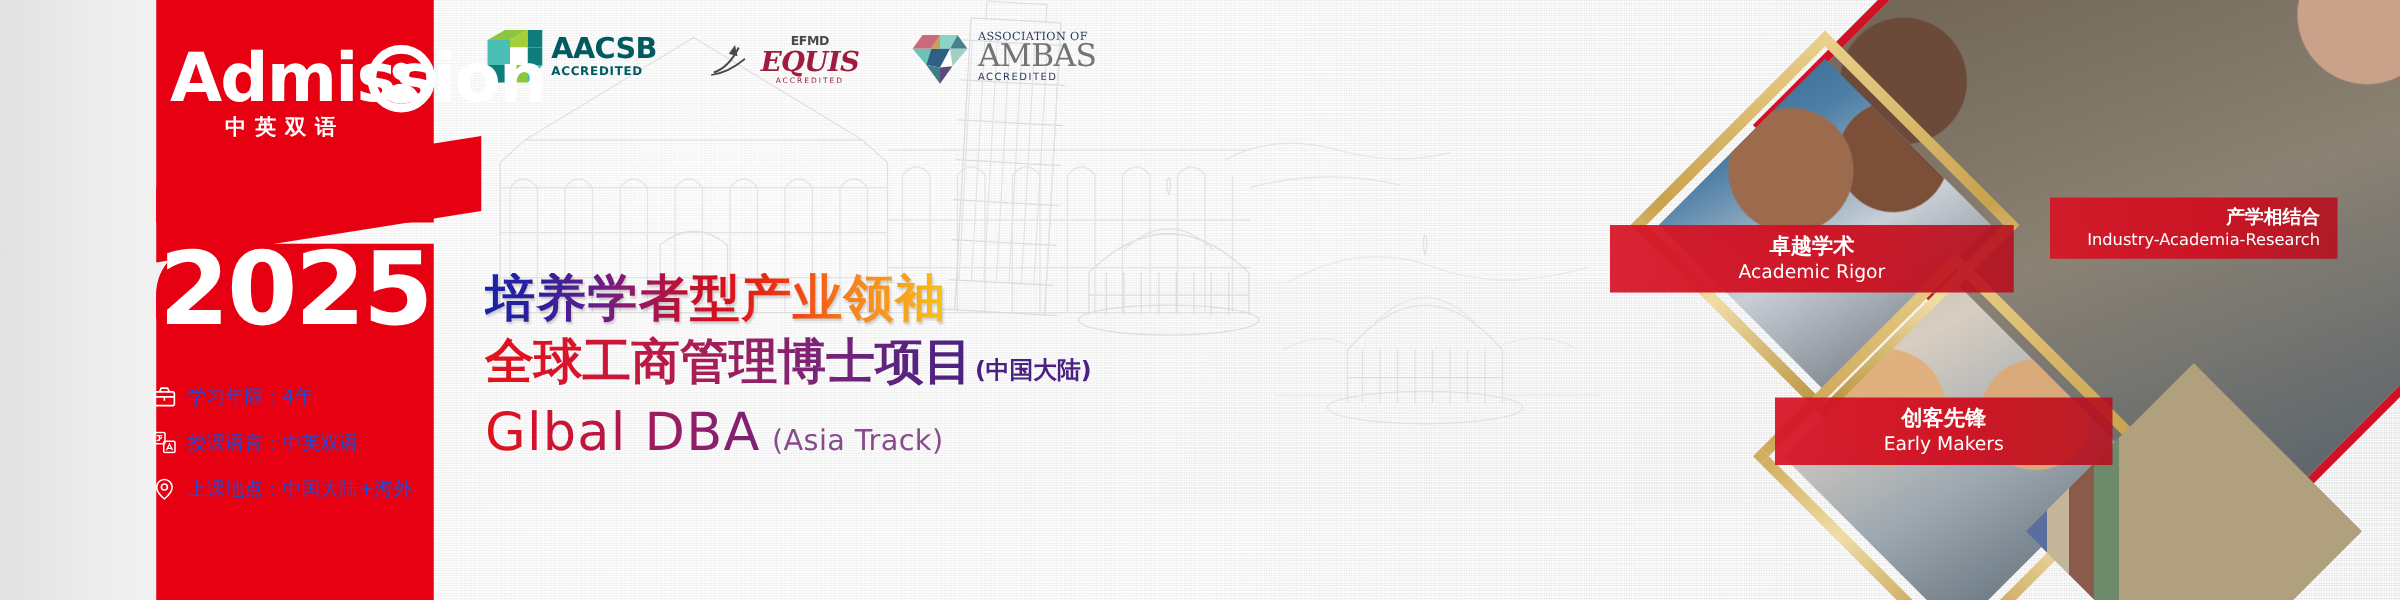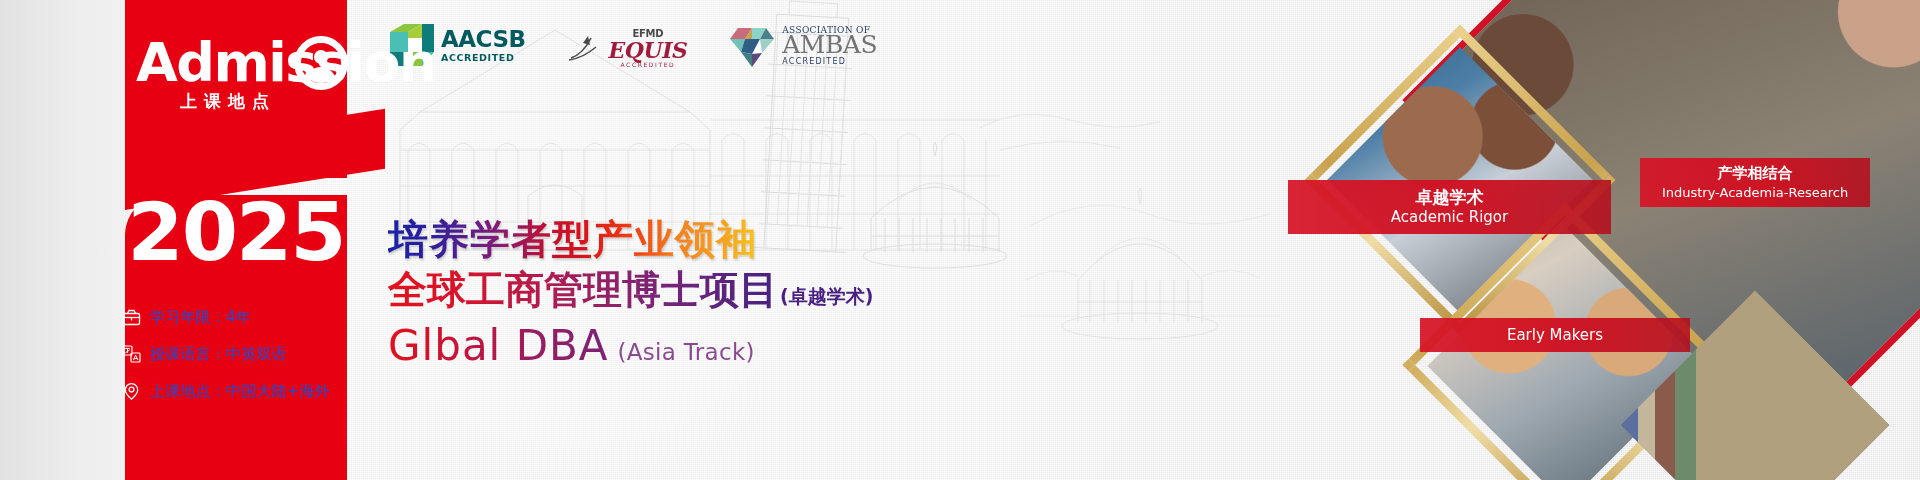--- a/index.html
+++ b/index.html
@@ -330,21 +330,21 @@
       <path d="M10 96 q60 -34 118 -12 q52 20 122 0" stroke="#dadada"></path>
     </g>
   </svg>
 
   <div class="red-slash"></div>
   <div class="red-top"></div>
   <div class="red-bottom"></div>
 
   <div class="adm-wrap">
     <div class="adm-word">Admission</div>
-    <div class="adm-cn">上课地点</div>
+    <div class="adm-cn">中英双语</div>
     <div class="adm-person"></div>
   </div>
 
   <div class="year">2025</div>
 
   <div class="info-list">
 
     <div class="info-row">
       <span class="info-icon">
         <svg width="19" height="17" viewBox="0 0 19 17" fill="none" stroke="#ffffff" stroke-width="1.3">
@@ -435,21 +435,21 @@
         <span class="amba-sub">ACCREDITED</span>
       </span>
     </div>
 
   </div>
 
   <div class="headline">
     <div class="hl1">培养学者型产业领袖</div>
     <div class="hl2">
       <span class="hl2-main">全球工商管理博士项目</span>
-      <span class="hl2-sub">(卓越学术)</span>
+      <span class="hl2-sub">(中国大陆)</span>
     </div>
     <div class="hl3">
       <span class="hl3-main">Glbal DBA</span>
       <span class="hl3-sub">(Asia Track)</span>
     </div>
   </div>
 
   <div class="collage">
 
     <div class="bigblock">
@@ -463,29 +463,30 @@
 
     <div class="gold-frame" style="left:330px; top:250px; width:230px; height:230px;"></div>
     <div class="dia" style="left:348px; top:268px; width:196px; height:196px;">
       <div class="photo ph-women"></div>
     </div>
 
     <div class="dia" style="left:540px; top:330px; width:190px; height:190px;">
       <div class="photo ph-books"></div>
     </div>
 
-    <div class="lbl small" style="left:520px; top:158px; width:230px;">
+    <div class="lbl small" style="left:520px; top:158px; width:230px;text-align:right;">
       <span class="cn">产学相结合</span>
       <span class="en">Industry-Academia-Research</span>
     </div>
 
     <div class="lbl" style="left:168px; top:180px; width:323px;">
       <span class="cn">卓越学术</span>
       <span class="en">Academic Rigor</span>
     </div>
 
     <div class="lbl" style="left:300px; top:318px; width:270px;">
+      <span class="cn">创客先锋</span>
       <span class="en">Early Makers</span>
     </div>
 
   </div>
 
 </div>
 
 </body></html>

